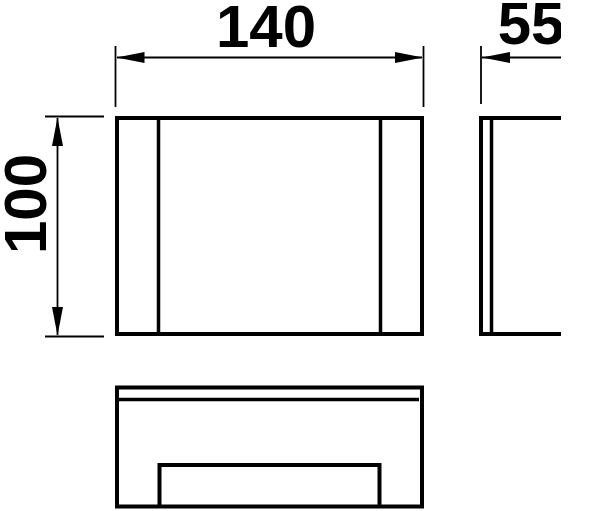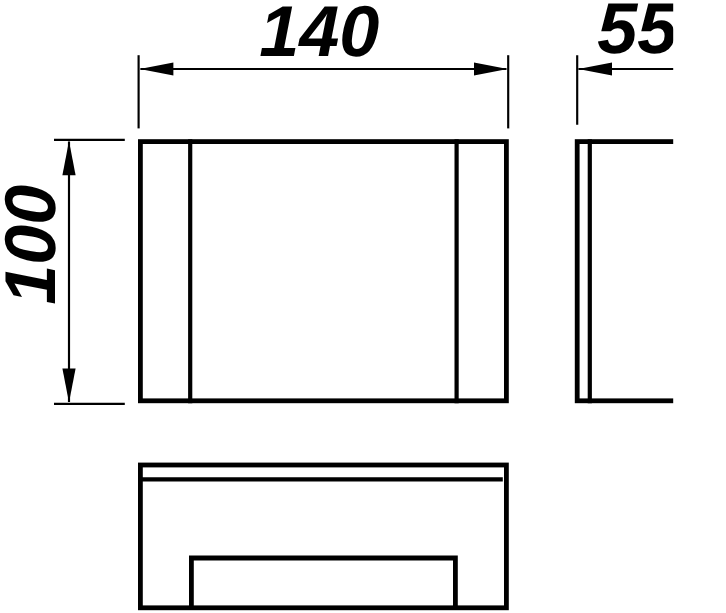--- a/index.html
+++ b/index.html
@@ -6,21 +6,20 @@
     margin: 0;
     padding: 0;
     background: #ffffff;
   }
   .stage {
     position: relative;
     width: 561px;
     height: 511px;
     background: var(--bg-color, #ffffff);
     overflow: hidden;
-    font-style: italic;
   }
   svg {
     display: block;
   }
   .outline {
     fill: none;
     stroke: var(--line-color, #000000);
     stroke-width: 4;
     stroke-linejoin: miter;
   }

